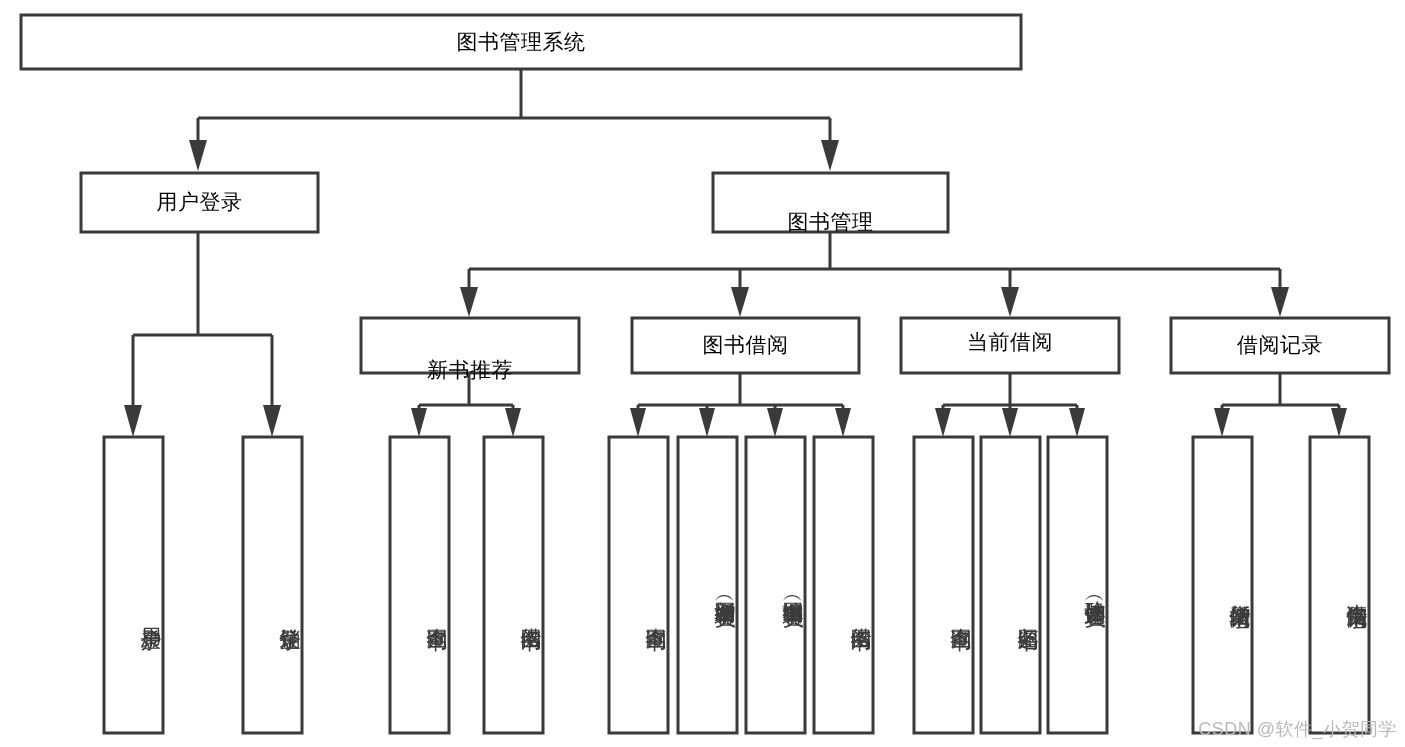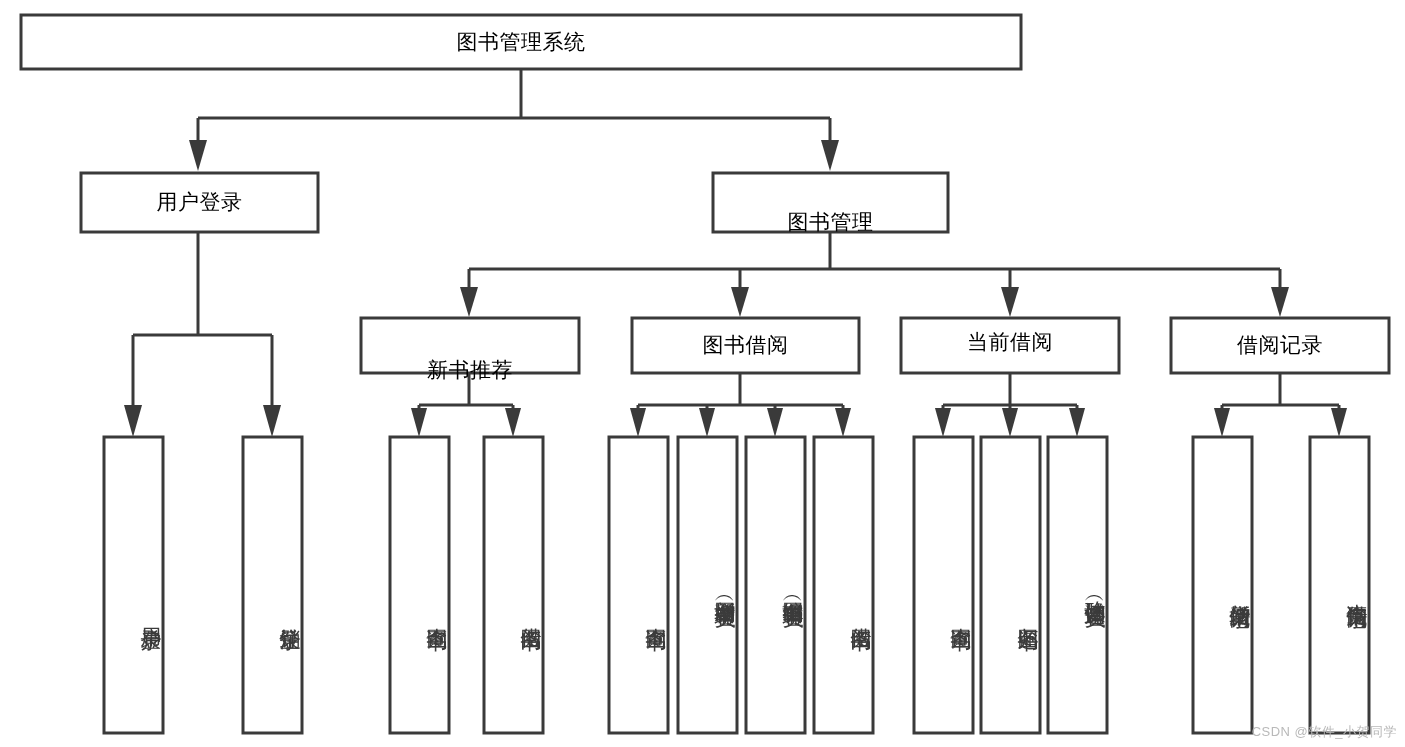--- a/index.html
+++ b/index.html
@@ -73,21 +73,21 @@
     -webkit-writing-mode: vertical-rl;
     letter-spacing: 1px;
     white-space: nowrap;
     pointer-events: none;
   }
   .watermark {
     position: absolute;
     right: 8px;
     bottom: 6px;
     color: #b9b9b9;
-    font-size: 13px;
+    font-size: 18px;
     letter-spacing: 0.5px;
     white-space: nowrap;
     user-select: none;
   }
 </style>
 </head>
 <body>
 
 <div id="diagram-root">
 

